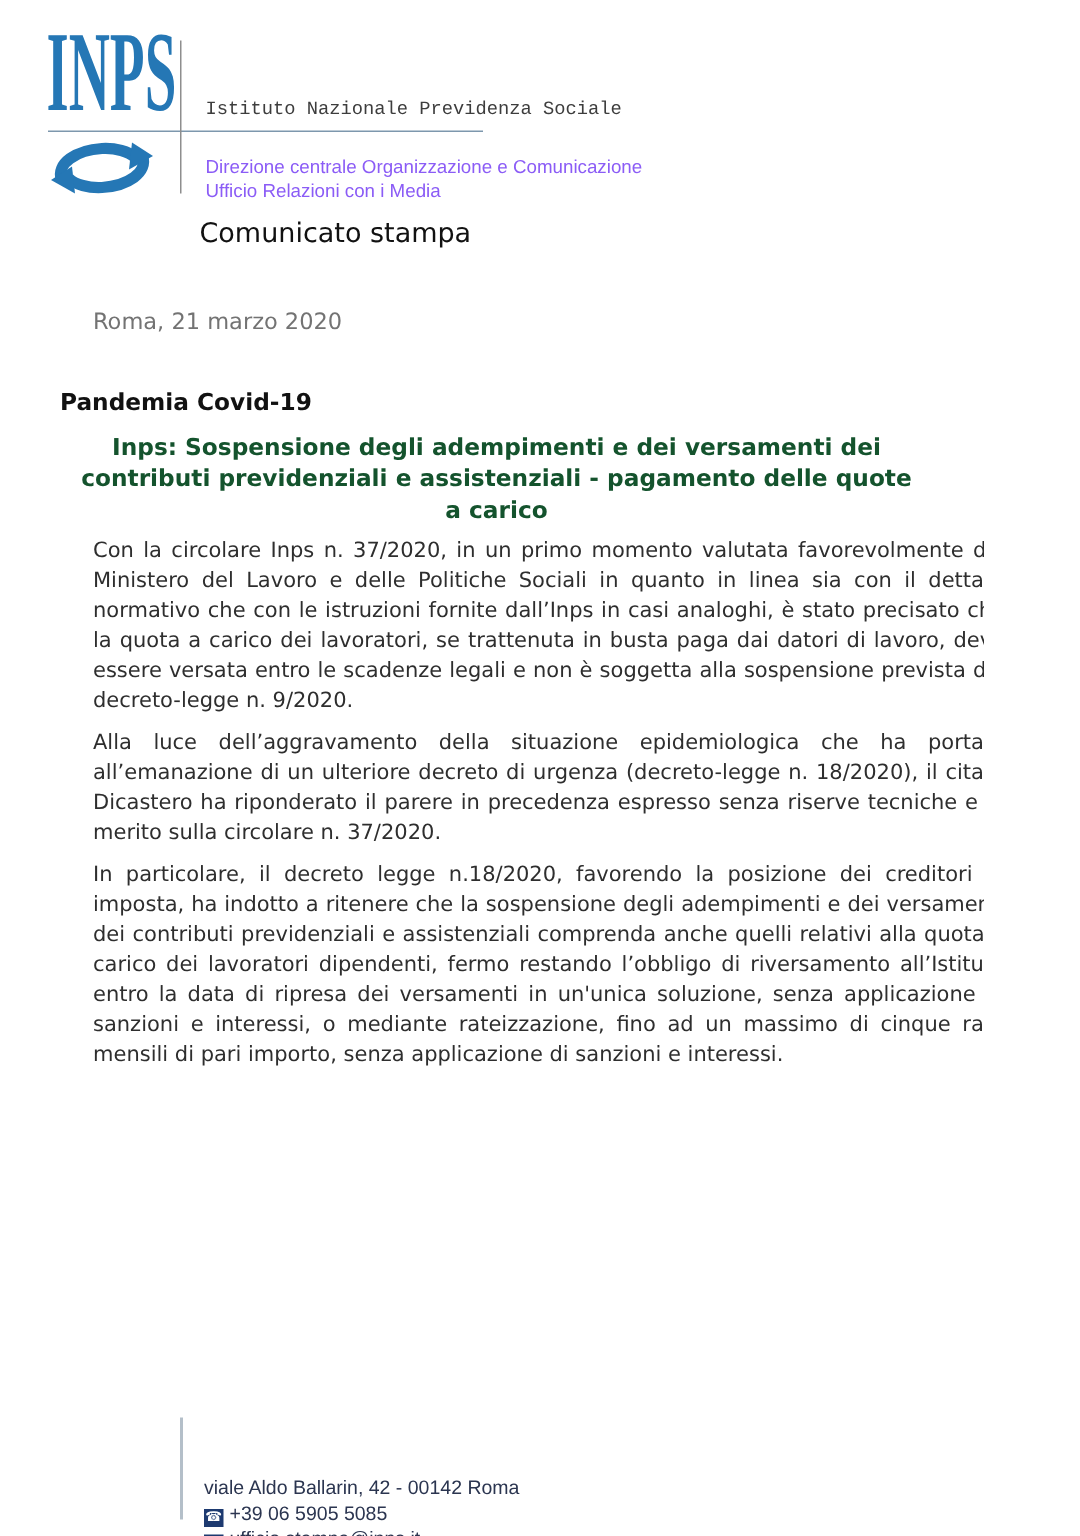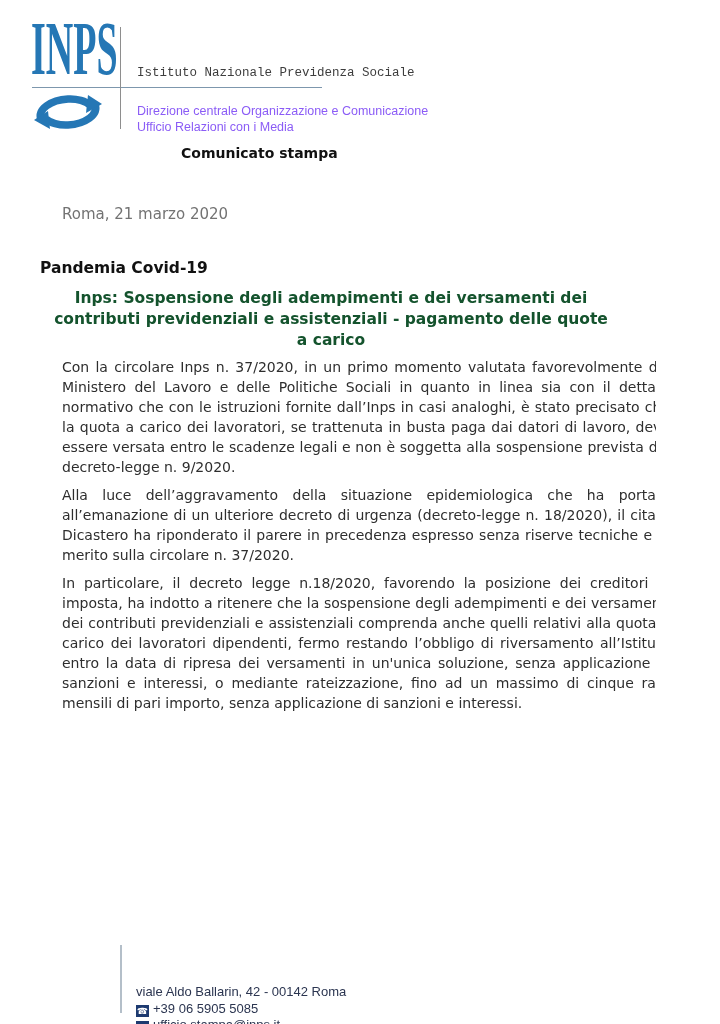--- a/index.html
+++ b/index.html
@@ -69,24 +69,23 @@
     color: #8b5cf6;
     white-space: nowrap;
     margin-top: 12px;
   }
 
   
   .kicker {
     position: absolute;
     left: 133px;
     top: 145px;
-    font-size: 14px;
-    font-weight: 700;
+    font-size: 18px;
+    font-weight: 400;
     color: #111111;
-    margin-left: 48px;
   }
   .dateline {
     position: absolute;
     left: 62px;
     top: 205px;
     font-size: 15px;
     color: #737373;
   }
   .subject {
     position: absolute;

